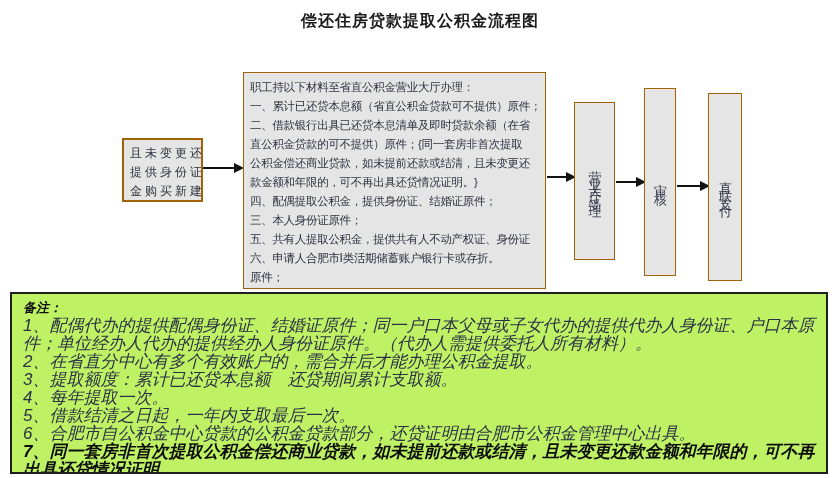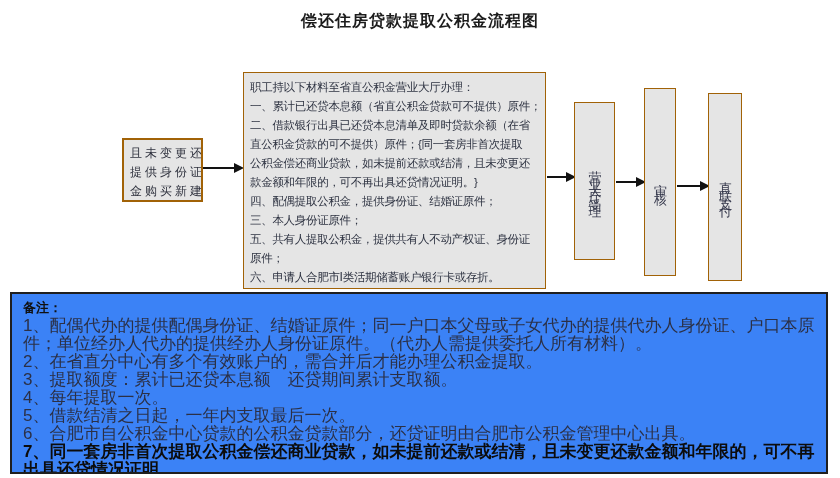--- a/index.html
+++ b/index.html
@@ -39,22 +39,22 @@
   .arrow::after{content:"";position:absolute;right:-9px;top:-6px;width:0;height:0;
                 border-left:10px solid #121212;
                 border-top:5px solid transparent;border-bottom:5px solid transparent;}
   .a1{left:203px;top:167px;width:32px;}
   .a2{left:547px;top:176px;width:20px;}
   .a3{left:616px;top:181px;width:21px;}
   .a4{left:677px;top:185px;width:24px;}
 
   
   .notes{position:absolute;left:10px;top:292px;width:818px;height:182px;
-         border:2px solid #1f1f1f;background:#3b82f6;box-sizing:border-box;
-         padding:5px 11px 0 11px;overflow:hidden;}
+         border:2px solid #1f1f1f;background:#bef264;box-sizing:border-box;
+         padding:5px 11px 0 11px;overflow:hidden;font-style:italic;}
   .notes-heading{font-size:13px;font-weight:bold;color:#101010;line-height:18px;}
   .note{font-size:17px;color:#2b3046;line-height:18px;}
   .note.bold{font-weight:bold;color:#0c0c0c;}
 </style>
 </head>
 <body>
 
 <div class="stage">
 
   <div class="title">偿还住房贷款提取公积金流程图</div>
@@ -71,22 +71,22 @@
   <div class="box materials-box">
     <div class="mline">职工持以下材料至省直公积金营业大厅办理：</div>
     <div class="mline">一、累计已还贷本息额（省直公积金贷款可不提供）原件；</div>
     <div class="mline">二、借款银行出具已还贷本息清单及即时贷款余额（在省</div>
     <div class="mline">直公积金贷款的可不提供）原件；{同一套房非首次提取</div>
     <div class="mline">公积金偿还商业贷款，如未提前还款或结清，且未变更还</div>
     <div class="mline">款金额和年限的，可不再出具还贷情况证明。}</div>
     <div class="mline">四、配偶提取公积金，提供身份证、结婚证原件；</div>
     <div class="mline">三、本人身份证原件；</div>
     <div class="mline">五、共有人提取公积金，提供共有人不动产权证、身份证</div>
+    <div class="mline">六、申请人合肥市Ⅰ类活期储蓄账户银行卡或存折。</div>
     <div class="mline">原件；</div>
-    <div class="mline">六、申请人合肥市Ⅰ类活期储蓄账户银行卡或存折。</div>
   </div>
 
   <div class="arrow a2"></div>
 
   <div class="box vbox step1">
     <span class="vtext">营业大厅受理</span>
   </div>
 
   <div class="arrow a3"></div>
 

